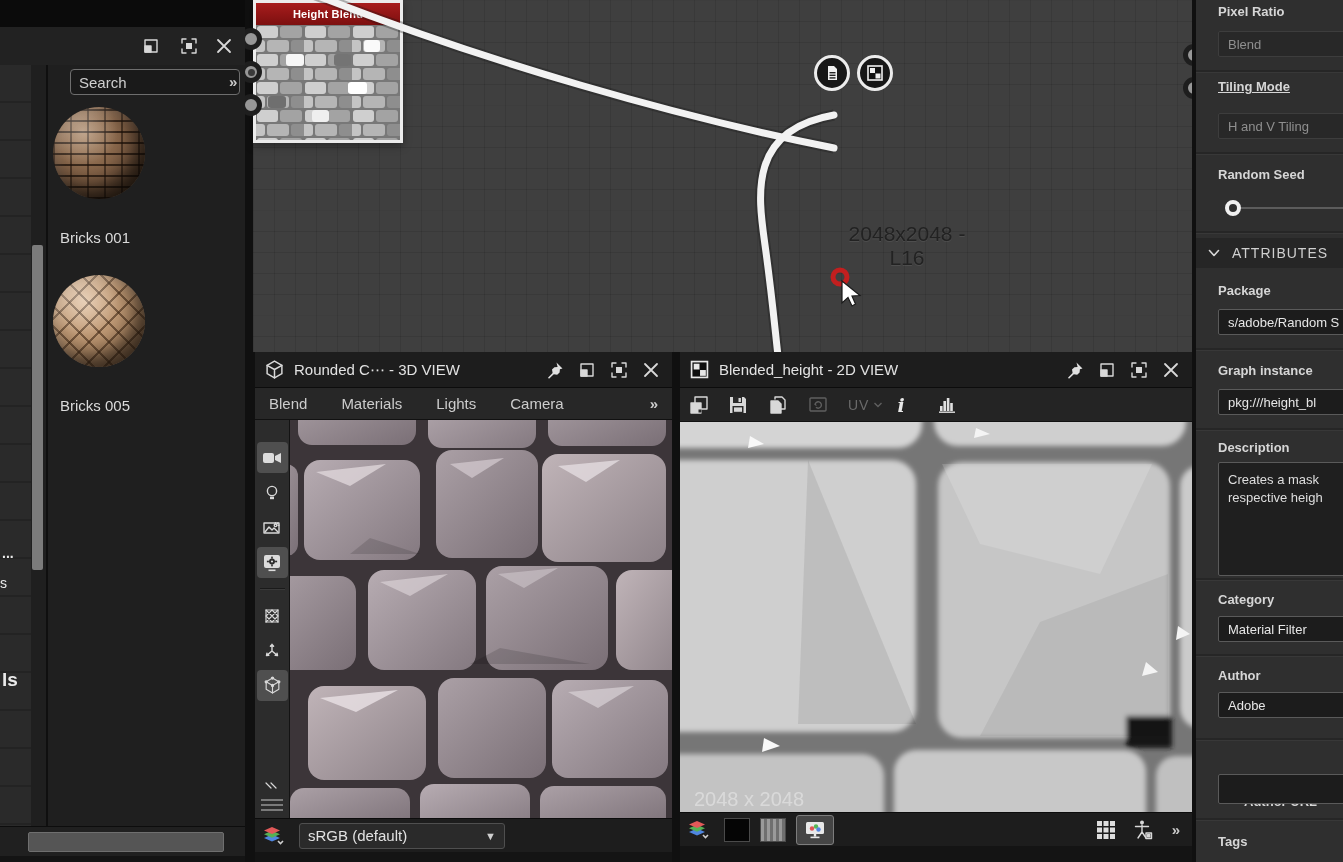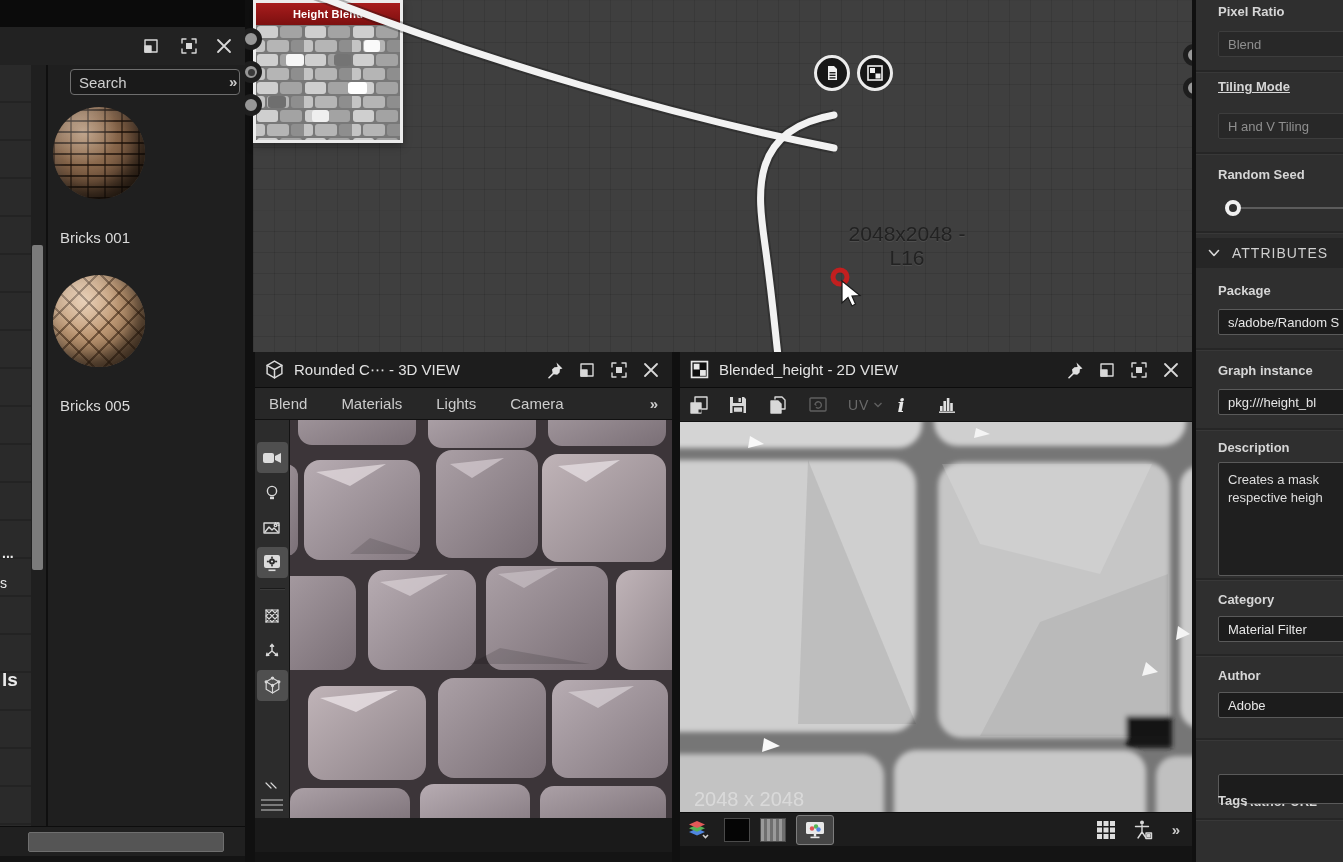--- a/index.html
+++ b/index.html
@@ -348,20 +348,34 @@
         <polygon points="268,46 330,40 296,62" fill="#e4dce0" opacity=".8"></polygon>
         <polygon points="90,162 158,154 120,176" fill="#d8d0d4" opacity=".7"></polygon>
         <polygon points="30,278 108,270 66,292" fill="#e6dee2" opacity=".85"></polygon>
         <polygon points="278,272 344,266 308,288" fill="#d9d1d5" opacity=".7"></polygon>
         <polygon points="208,154 268,148 234,168" fill="#cfc7cc" opacity=".6"></polygon>
         <polygon points="80,118 130,134 60,134" fill="#00000022"></polygon>
         <polygon points="210,228 300,244 180,244" fill="#00000022"></polygon>
       </svg>
     </div>
 
+    <div class="bb3d bottombar">
+      <span class="tbtn">
+        <svg width="22" height="20" viewBox="0 0 22 20">
+          <polygon points="9,8.6 17,12.1 9,15.6 1,12.1" fill="#4f86e0"></polygon>
+          <polygon points="9,4.8 17,8.3 9,11.8 1,8.3" fill="#55b055"></polygon>
+          <polygon points="9,1 17,4.5 9,8 1,4.5" fill="#e25959"></polygon>
+          <path d="M15 15l2.5 2.5L20 15" stroke="#cfcfcf" stroke-width="1.6" fill="none"></path>
+        </svg>
+      </span>
+      <div class="cs-select">
+        <span>sRGB (default)</span>
+        <span class="caret">▼</span>
+      </div>
+    </div>
     <div class="abs footstrip" style="left:0;top:500px;width:417px;height:10px;"></div>
   </div>
 
   <div class="abs panel2d">
     <div class="panel-header">
       <svg width="19" height="19" viewBox="0 0 18 18">
         <rect x="1.5" y="1.5" width="15" height="15" fill="#0d0d0d" stroke="#e8e8e8" stroke-width="1.6"></rect>
         <rect x="3.5" y="3.5" width="5.5" height="5.5" fill="#e8e8e8"></rect>
         <rect x="9.5" y="9.5" width="5.5" height="5.5" fill="#e8e8e8"></rect>
       </svg>
@@ -574,16 +588,16 @@
       <span>Adobe</span>
     </div>
     <div class="asep" style="top:738px;"></div>
 
     <div class="rp alabel" style="left:22px;top:794px;text-align:center;">Author URL</div>
     <div class="afield on" style="top:774px;height:28px;">
       <span></span>
     </div>
     <div class="asep" style="top:818px;"></div>
 
-    <div class="rp alabel" style="left:22px;top:793px;">Tags</div>
+    <div class="rp alabel" style="left:22px;top:834px;">Tags</div>
   </div>
 
 </div>
 
 </body></html>

